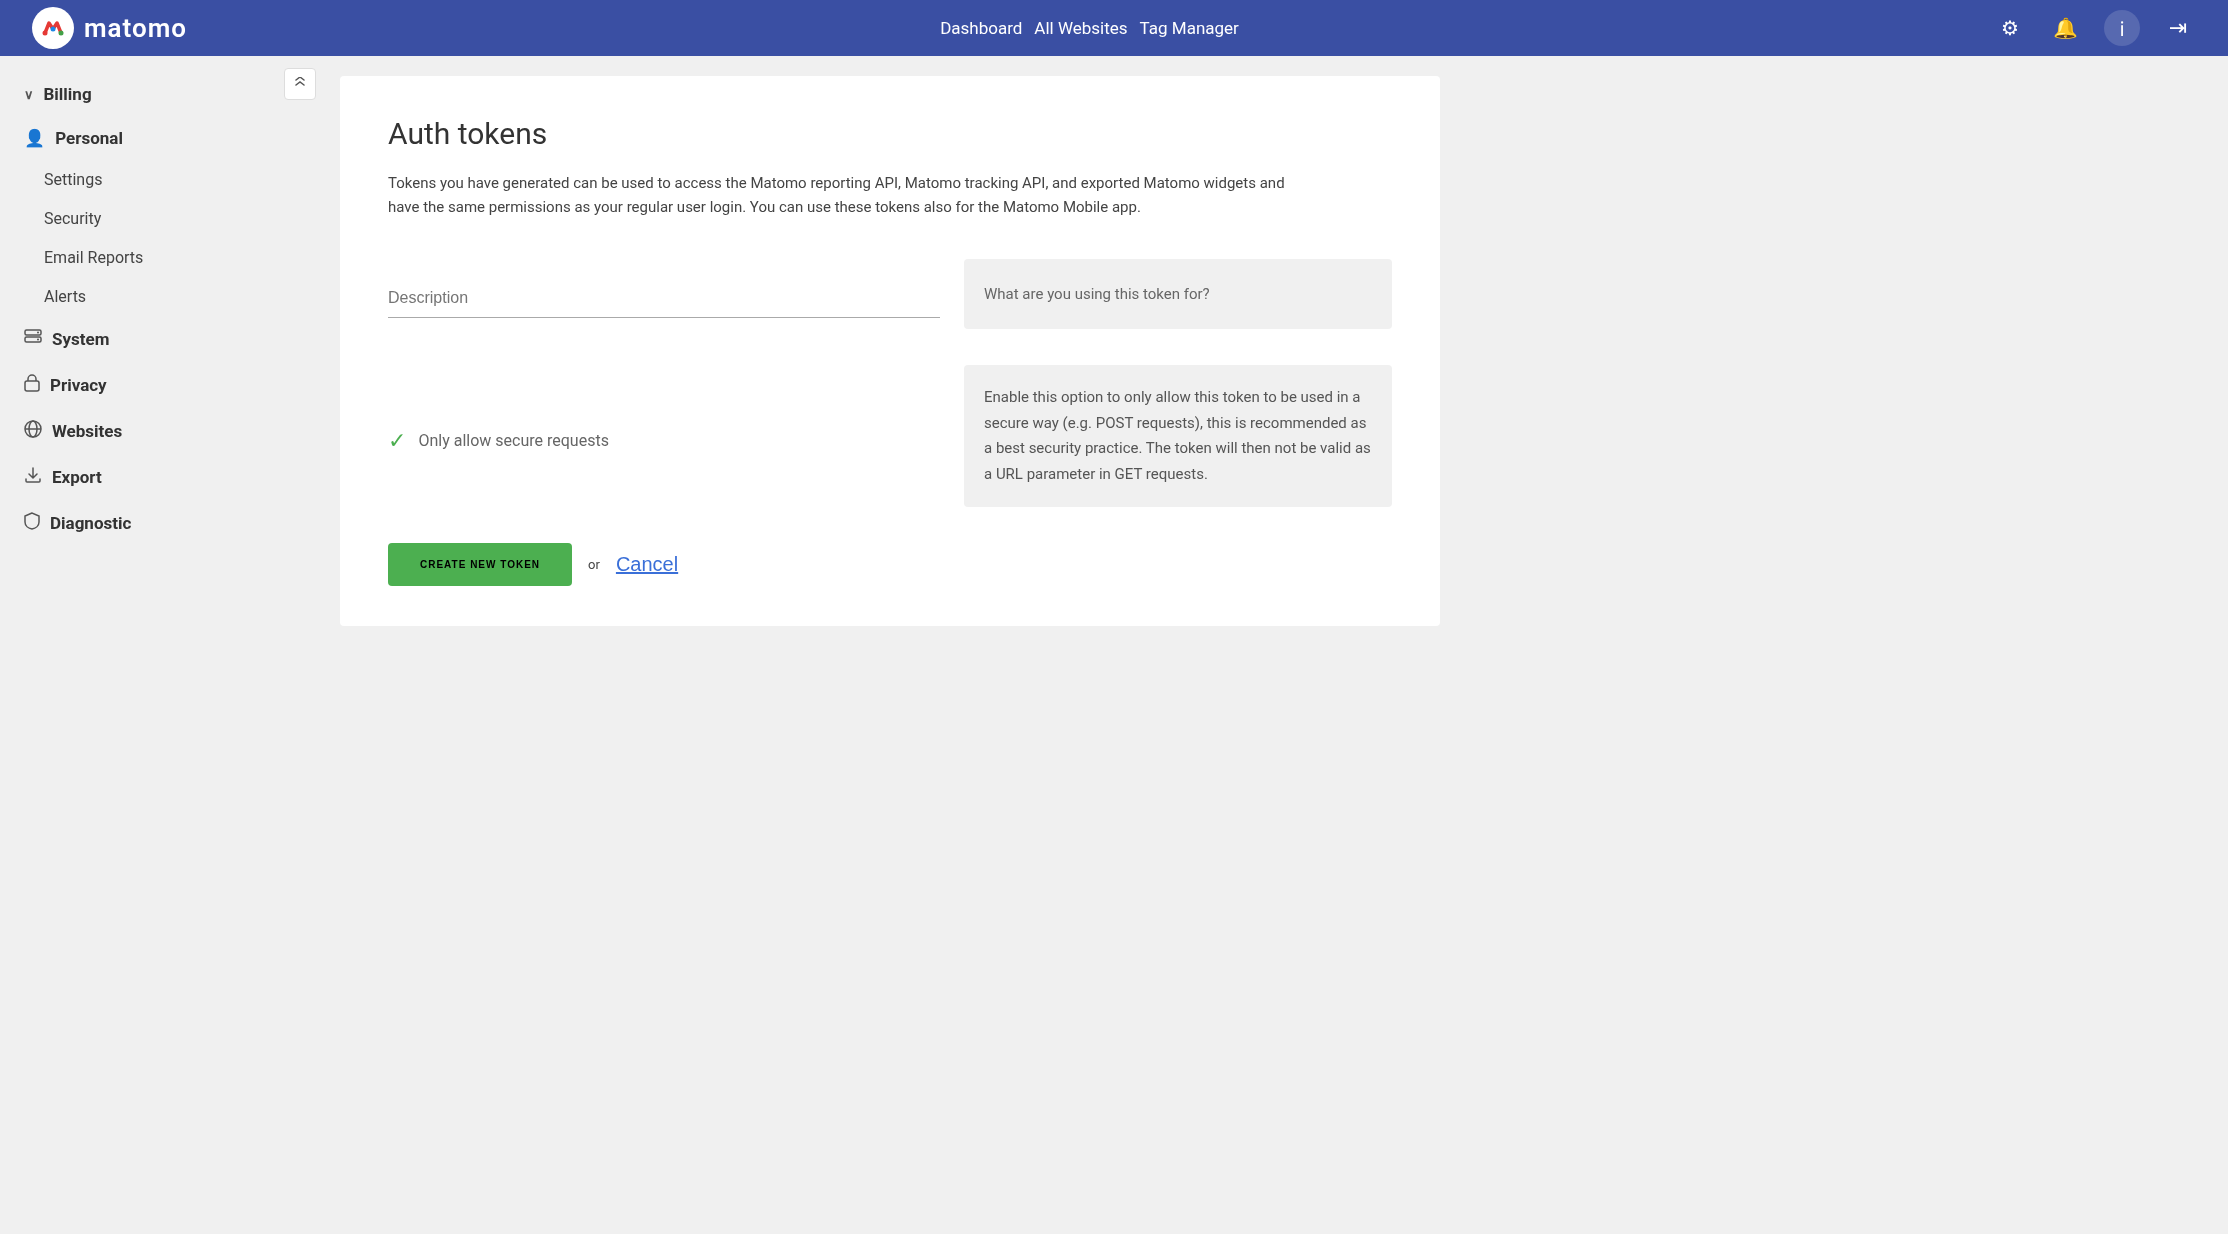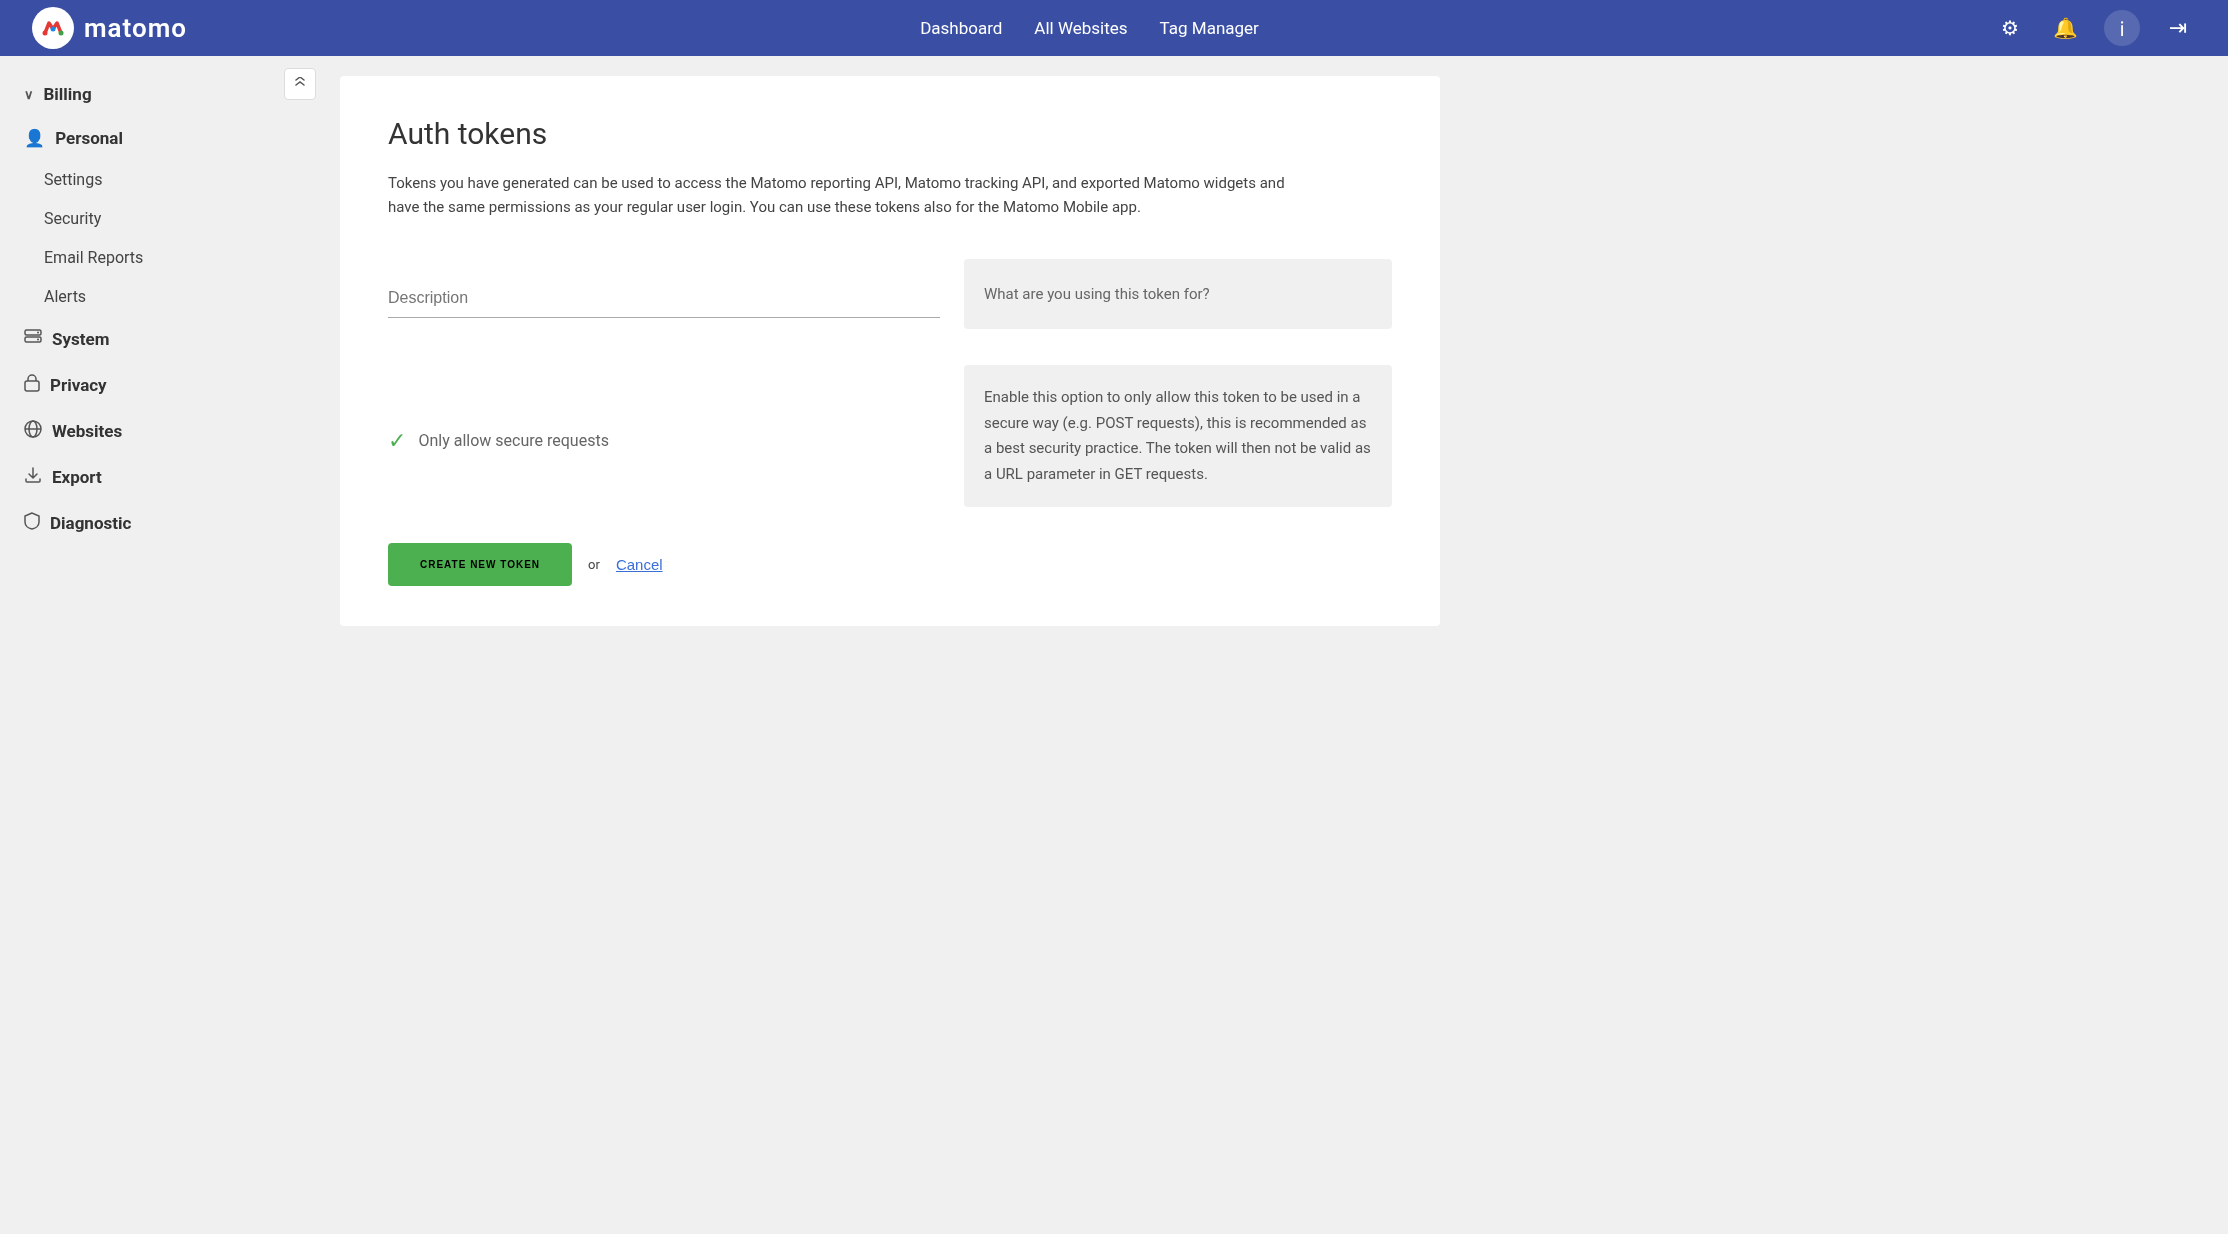--- a/index.html
+++ b/index.html
@@ -25,21 +25,21 @@
     }
     .logo-text {
       color: white;
       font-size: 26px;
       font-weight: 600;
       letter-spacing: 1px;
     }
     .header-nav {
       display: flex;
       align-items: center;
-      gap: 32px;
+      gap: 12px;
     }
     .header-nav-link {
       color: white;
       font-size: 17px;
       text-decoration: none;
       cursor: pointer;
     }
     .header-icons {
       display: flex;
       align-items: center;
@@ -250,21 +250,21 @@
     }
 
     .or-text {
       font-size: 13px;
       color: #444;
     }
 
     .cancel-link {
       color: #3a6fd8;
       text-decoration: underline;
-      font-size: 15px;
+      font-size: 20px;
       cursor: pointer;
       background: none;
       border: none;
     }
 
     .secure-hint {
       font-size: 15px;
       color: #555;
       line-height: 1.7;
     }

